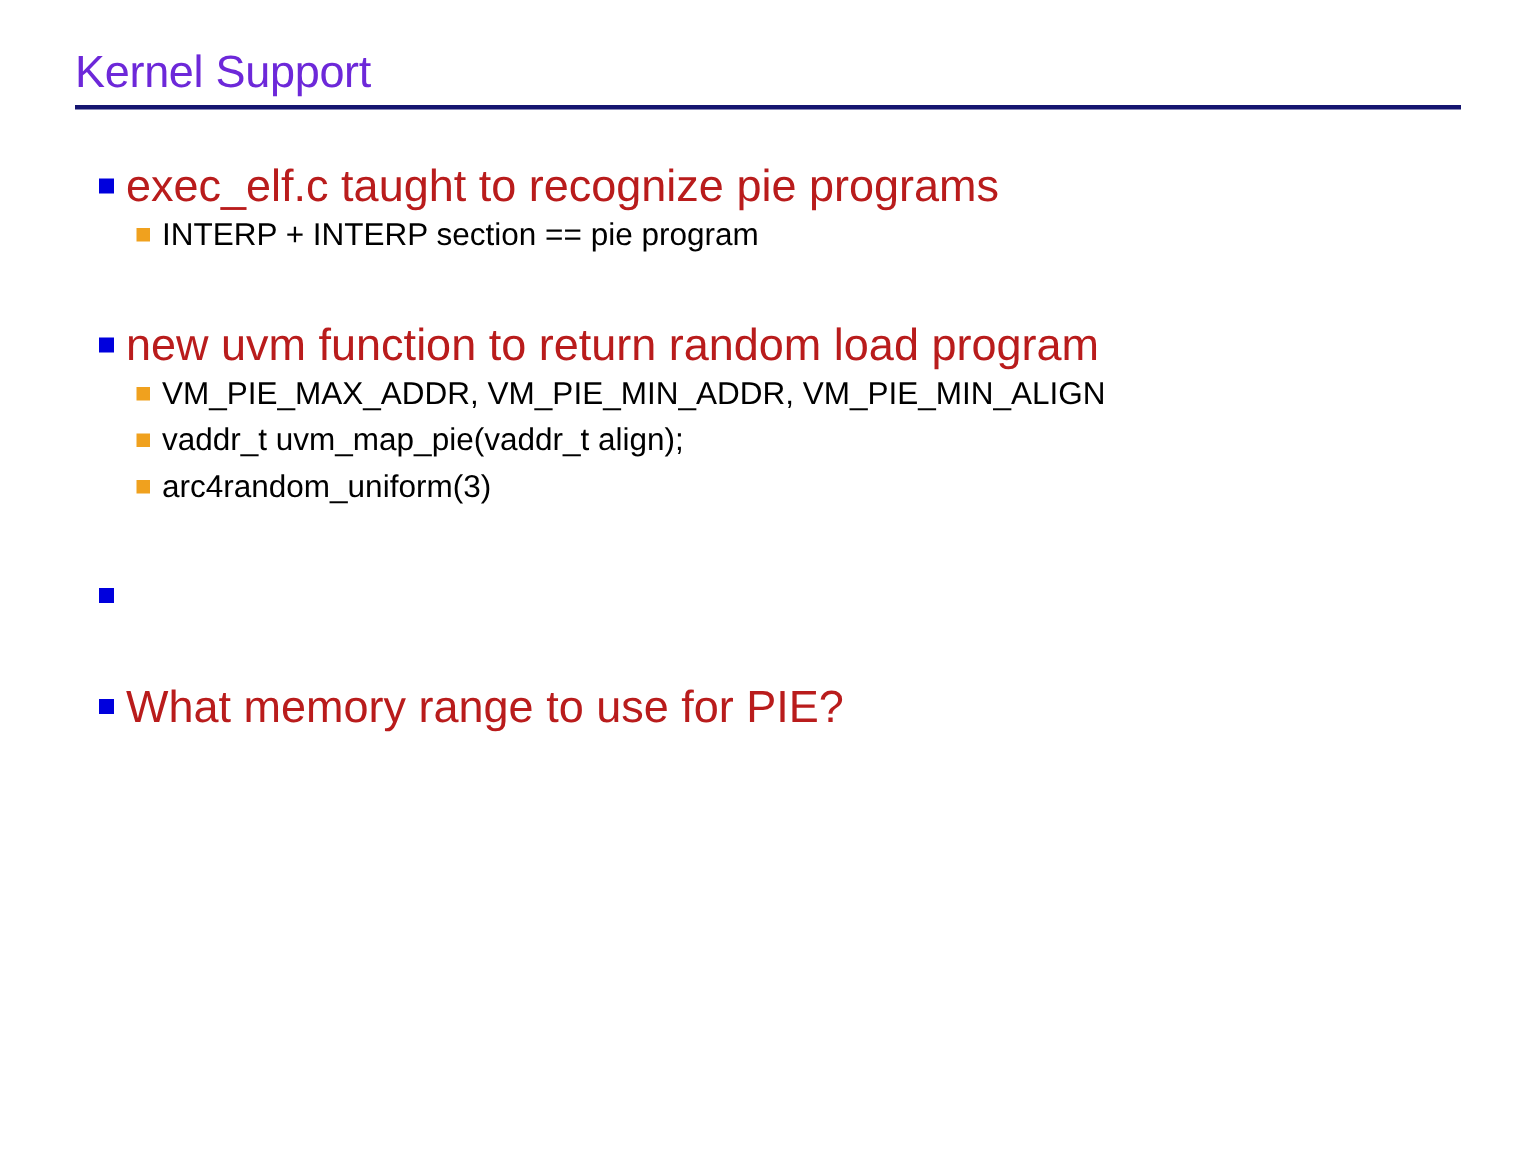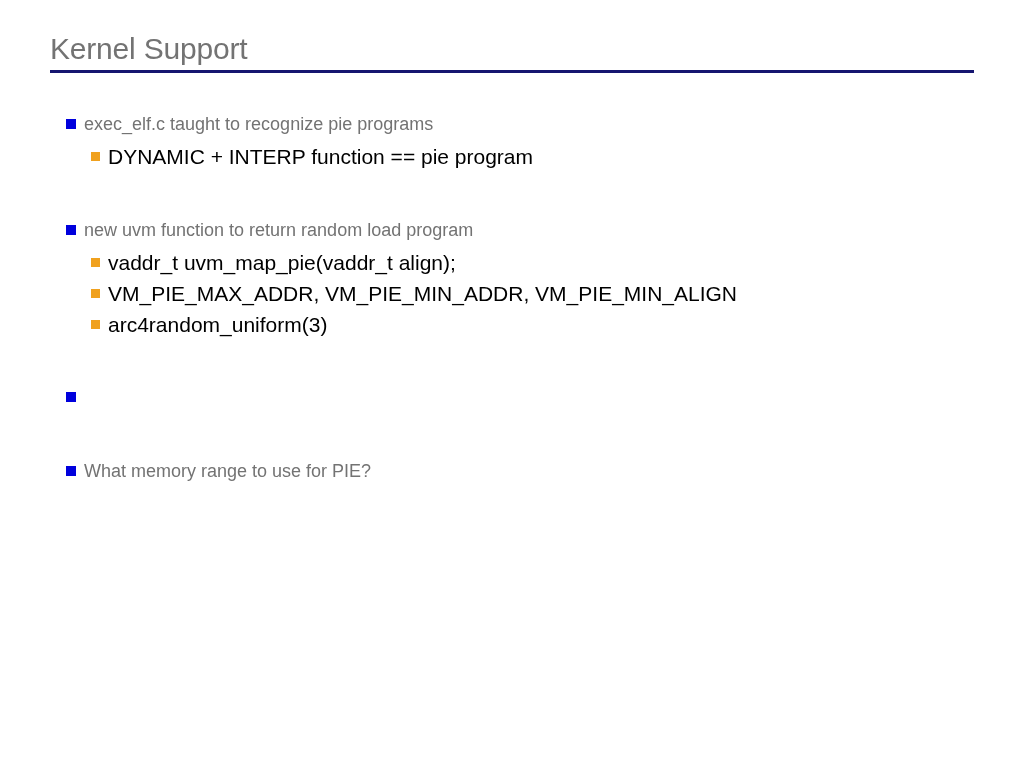--- a/index.html
+++ b/index.html
@@ -25,21 +25,21 @@
 
   
   .slide-title {
     position: absolute;
     left: 50px;
     top: 31px;
     font-size: 30px;
     line-height: 36px;
     font-weight: 400;
     letter-spacing: -0.2px;
-    color: #737373;
+    color: #6d28d9;
     white-space: nowrap;
   }
   .title-rule {
     position: absolute;
     left: 50px;
     top: 70px;
     width: 924px;
     height: 3px;
     background: #151570;
   }
@@ -67,23 +67,23 @@
   }
   .lvl1 .marker {
     width: 10px;
     height: 10px;
     background: #0000DD;
     margin-top: 11px;
     margin-right: 8px;
     flex: 0 0 auto;
   }
   .lvl1 .btext {
-    font-size: 18px;
+    font-size: 30px;
     line-height: 33px;
-    color: #737373;
+    color: #b91c1c;
   }
 
   
   .lvl2 {
     padding-left: 91px;
     font-size: 21px;
     line-height: 31px;
     height: 31px;
   }
   .lvl2 .marker {
@@ -116,38 +116,38 @@
 
   <div class="body-list">
 
     <div class="bullet-row lvl1">
       <span class="marker"></span>
       <span class="btext">exec_elf.c taught to recognize pie programs</span>
     </div>
 
     <div class="bullet-row lvl2">
       <span class="marker"></span>
-      <span class="btext">DYNAMIC + INTERP function == pie program</span>
+      <span class="btext">INTERP + INTERP section == pie program</span>
     </div>
 
     <div class="gap-lg"></div>
 
     <div class="bullet-row lvl1">
       <span class="marker"></span>
       <span class="btext">new uvm function to return random load program</span>
     </div>
 
     <div class="bullet-row lvl2">
       <span class="marker"></span>
-      <span class="btext">vaddr_t uvm_map_pie(vaddr_t align);</span>
+      <span class="btext">VM_PIE_MAX_ADDR, VM_PIE_MIN_ADDR, VM_PIE_MIN_ALIGN</span>
     </div>
 
     <div class="bullet-row lvl2">
       <span class="marker"></span>
-      <span class="btext">VM_PIE_MAX_ADDR, VM_PIE_MIN_ADDR, VM_PIE_MIN_ALIGN</span>
+      <span class="btext">vaddr_t uvm_map_pie(vaddr_t align);</span>
     </div>
 
     <div class="bullet-row lvl2">
       <span class="marker"></span>
       <span class="btext">arc4random_uniform(3)</span>
     </div>
 
     <div class="gap-md"></div>
 
     <div class="bullet-row lvl1">

